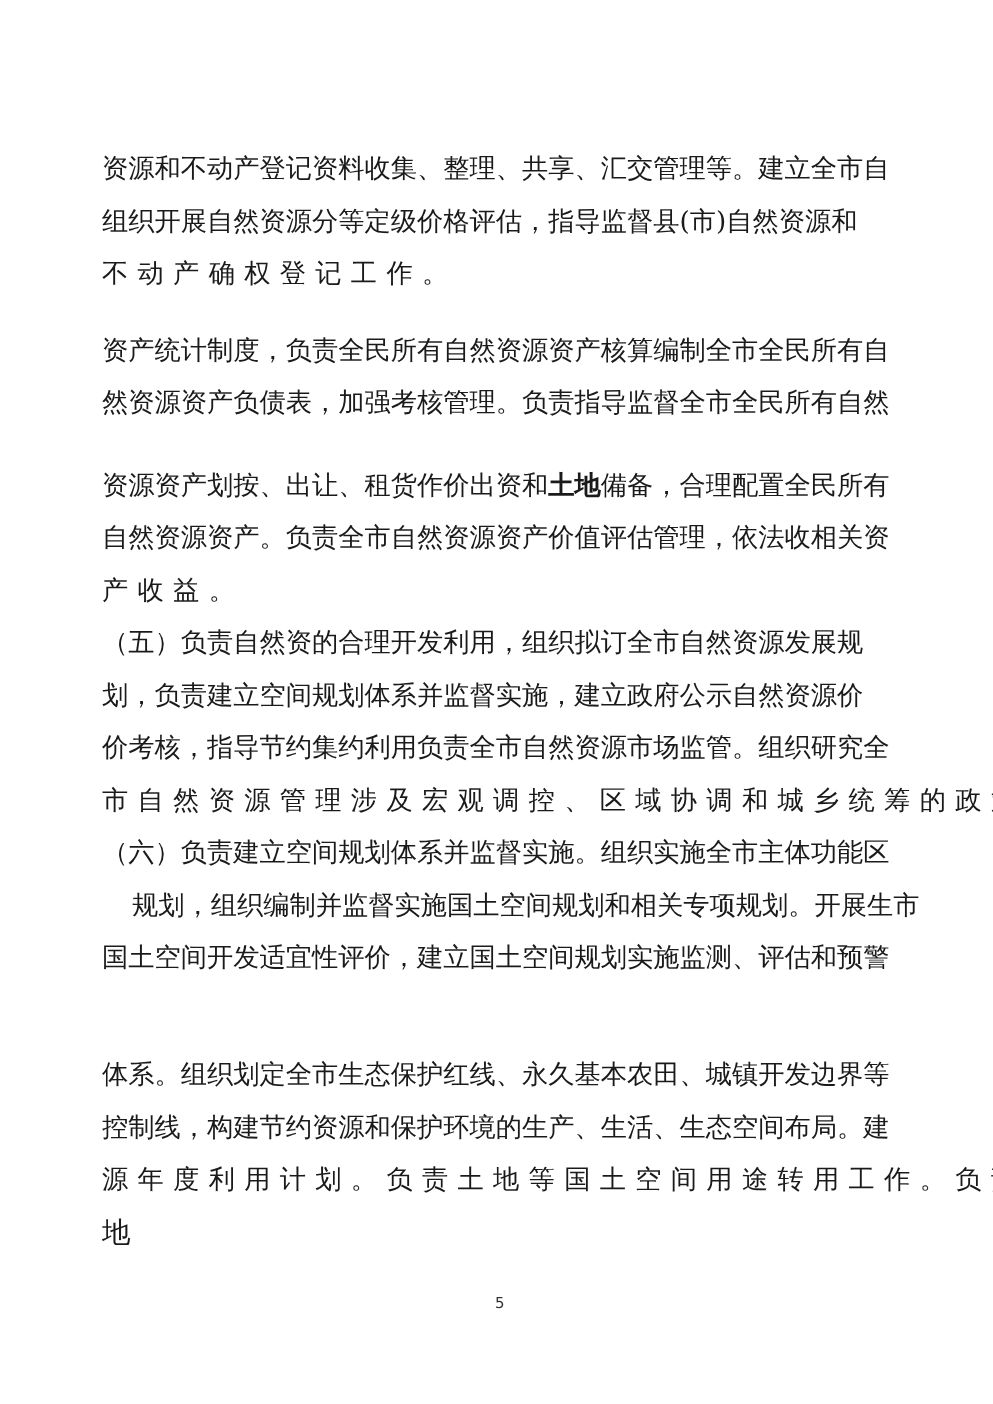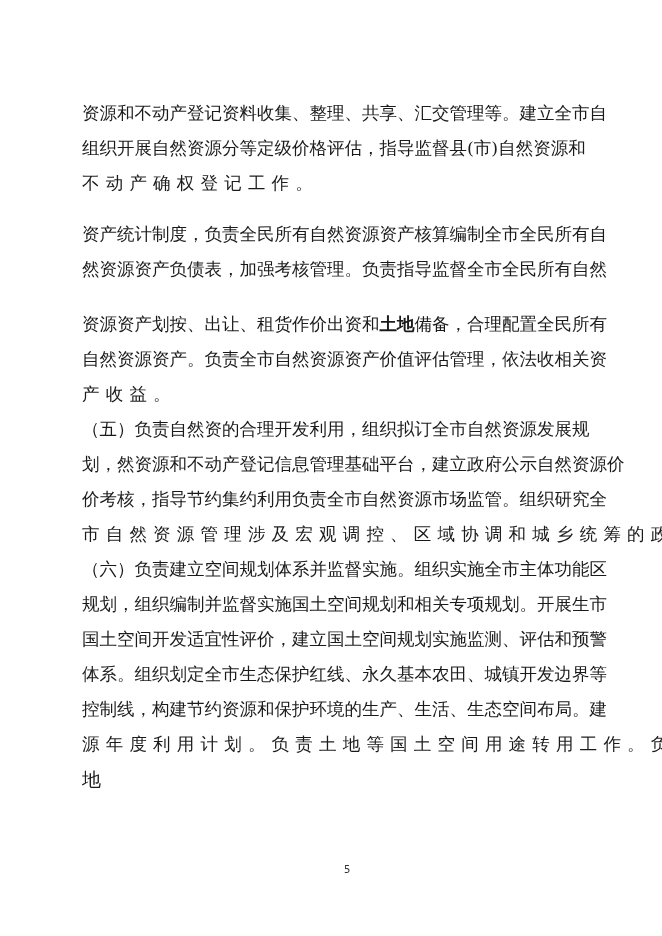--- a/index.html
+++ b/index.html
@@ -1,18 +1,18 @@
 <!DOCTYPE html>
 <html><head>
 <meta charset="utf-8">
 <style>
   html, body { margin: 0; padding: 0; background: #ffffff; }
   body { width: 662px; height: 936px; position: relative; overflow: hidden;
          font-family: "DejaVu Serif", "Liberation Serif", serif; color: #1a1a1a; }
-  .page { position: absolute; left: 18px; top: 0; width: 570px; height: 936px; background: #fff; }
+  .page { position: absolute; left: 4px; top: 0; width: 570px; height: 936px; background: #fff; }
   .body-text { position: absolute; left: 64px; top: 96px; width: 530px; }
   .line { height: 35px; line-height: 35px; font-size: 17.5px; white-space: nowrap;
           letter-spacing: 6.2px; }
   .bold { font-family: "DejaVu Sans", "Liberation Sans", sans-serif; font-weight: bold; letter-spacing: 0; }
   .last { font-family: "DejaVu Sans", "Liberation Sans", sans-serif; font-size: 19px; }
   .page-number { position: absolute; left: 326px; top: 864px; font-size: 10px;
                  font-family: "DejaVu Sans", "Liberation Sans", sans-serif; color: #333; }
 </style>
 </head>
 <body>
@@ -21,25 +21,25 @@
   <div class="body-text">
     <div class="line" style="letter-spacing: 0px;">资源和不动产登记资料收集、整理、共享、汇交管理等。建立全市自</div>
     <div class="line" style="letter-spacing: 0px;">组织开展自然资源分等定级价格评估，指导监督县(市)自然资源和</div>
     <div class="line">不动产确权登记工作。</div>
     <div class="line" style="letter-spacing: 0px; margin-top: 16px;">资产统计制度，负责全民所有自然资源资产核算编制全市全民所有自</div>
     <div class="line" style="letter-spacing: 0px;">然资源资产负债表，加强考核管理。负责指导监督全市全民所有自然</div>
     <div class="line" style="letter-spacing: 0px; margin-top: 20px;"><span>资源资产划按、出让、租货作价出资和</span><span class="bold">土地</span><span>備备，合理配置全民所有</span></div>
     <div class="line" style="letter-spacing: 0px;">自然资源资产。负责全市自然资源资产价值评估管理，依法收相关资</div>
     <div class="line">产收益。</div>
     <div class="line" style="letter-spacing: 0px;">（五）负责自然资的合理开发利用，组织拟订全市自然资源发展规</div>
-    <div class="line" style="letter-spacing: 0px;">划，然资源和不动产登记信息管理基础平台，建立政府公示自然资源价</div>
+    <div class="line" style="letter-spacing: 0px;">划，负责建立空间规划体系并监督实施，建立政府公示自然资源价</div>
     <div class="line" style="letter-spacing: 0px;">价考核，指导节约集约利用负责全市自然资源市场监管。组织研究全</div>
     <div class="line">市自然资源管理涉及宏观调控、区域协调和城乡统筹的政策措施。</div>
     <div class="line" style="letter-spacing: 0px;">（六）负责建立空间规划体系并监督实施。组织实施全市主体功能区</div>
-    <div class="line" style="letter-spacing: 0px;">规划，组织编制并监督实施国土空间规划和相关专项规划。开展生市</div>
+    <div class="line" style="letter-spacing: 0px; margin-left: 20px;">规划，组织编制并监督实施国土空间规划和相关专项规划。开展生市</div>
     <div class="line" style="letter-spacing: 0px;">国土空间开发适宜性评价，建立国土空间规划实施监测、评估和预警</div>
-    <div class="line" style="letter-spacing: 0px;">体系。组织划定全市生态保护红线、永久基本农田、城镇开发边界等</div>
+    <div class="line" style="letter-spacing: 0px; margin-top: 43px;">体系。组织划定全市生态保护红线、永久基本农田、城镇开发边界等</div>
     <div class="line" style="letter-spacing: 0px;">控制线，构建节约资源和保护环境的生产、生活、生态空间布局。建</div>
     <div class="line">源年度利用计划。负责土地等国土空间用途转用工作。负责全市土</div>
     <div class="line last">地</div>
   </div>
   <div class="page-number">5</div>
 </div>
 
 </body></html>

